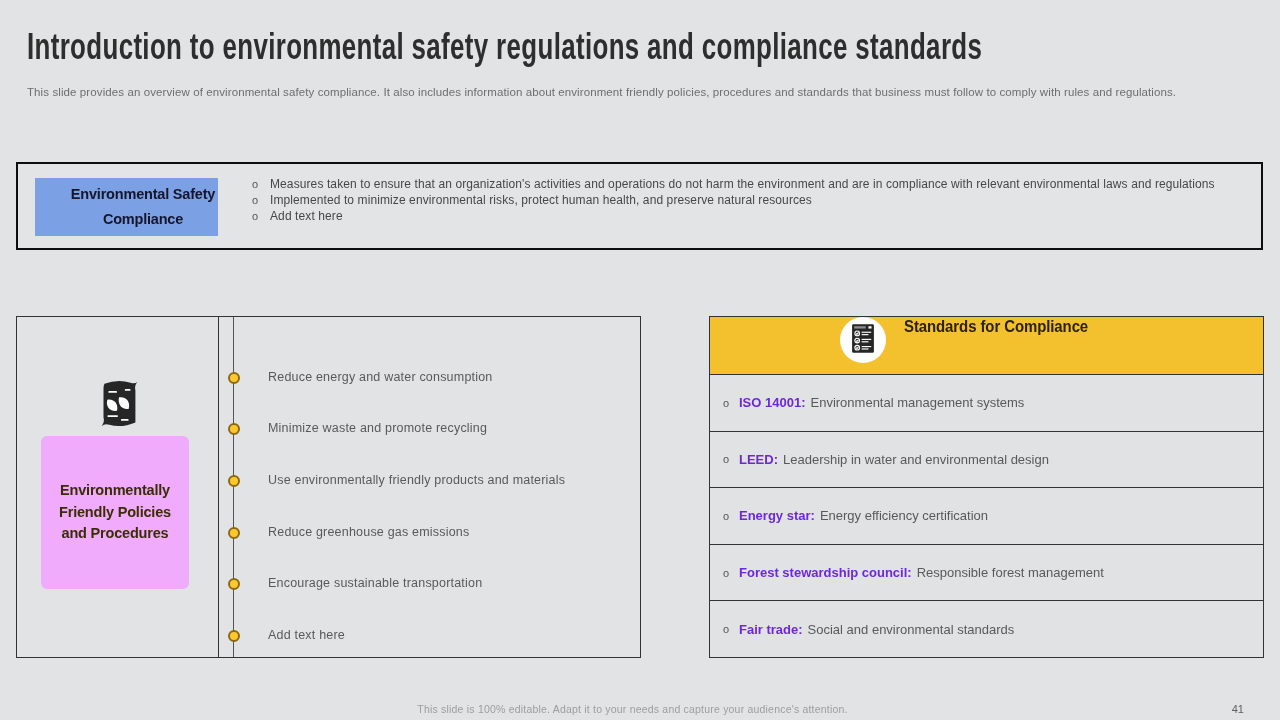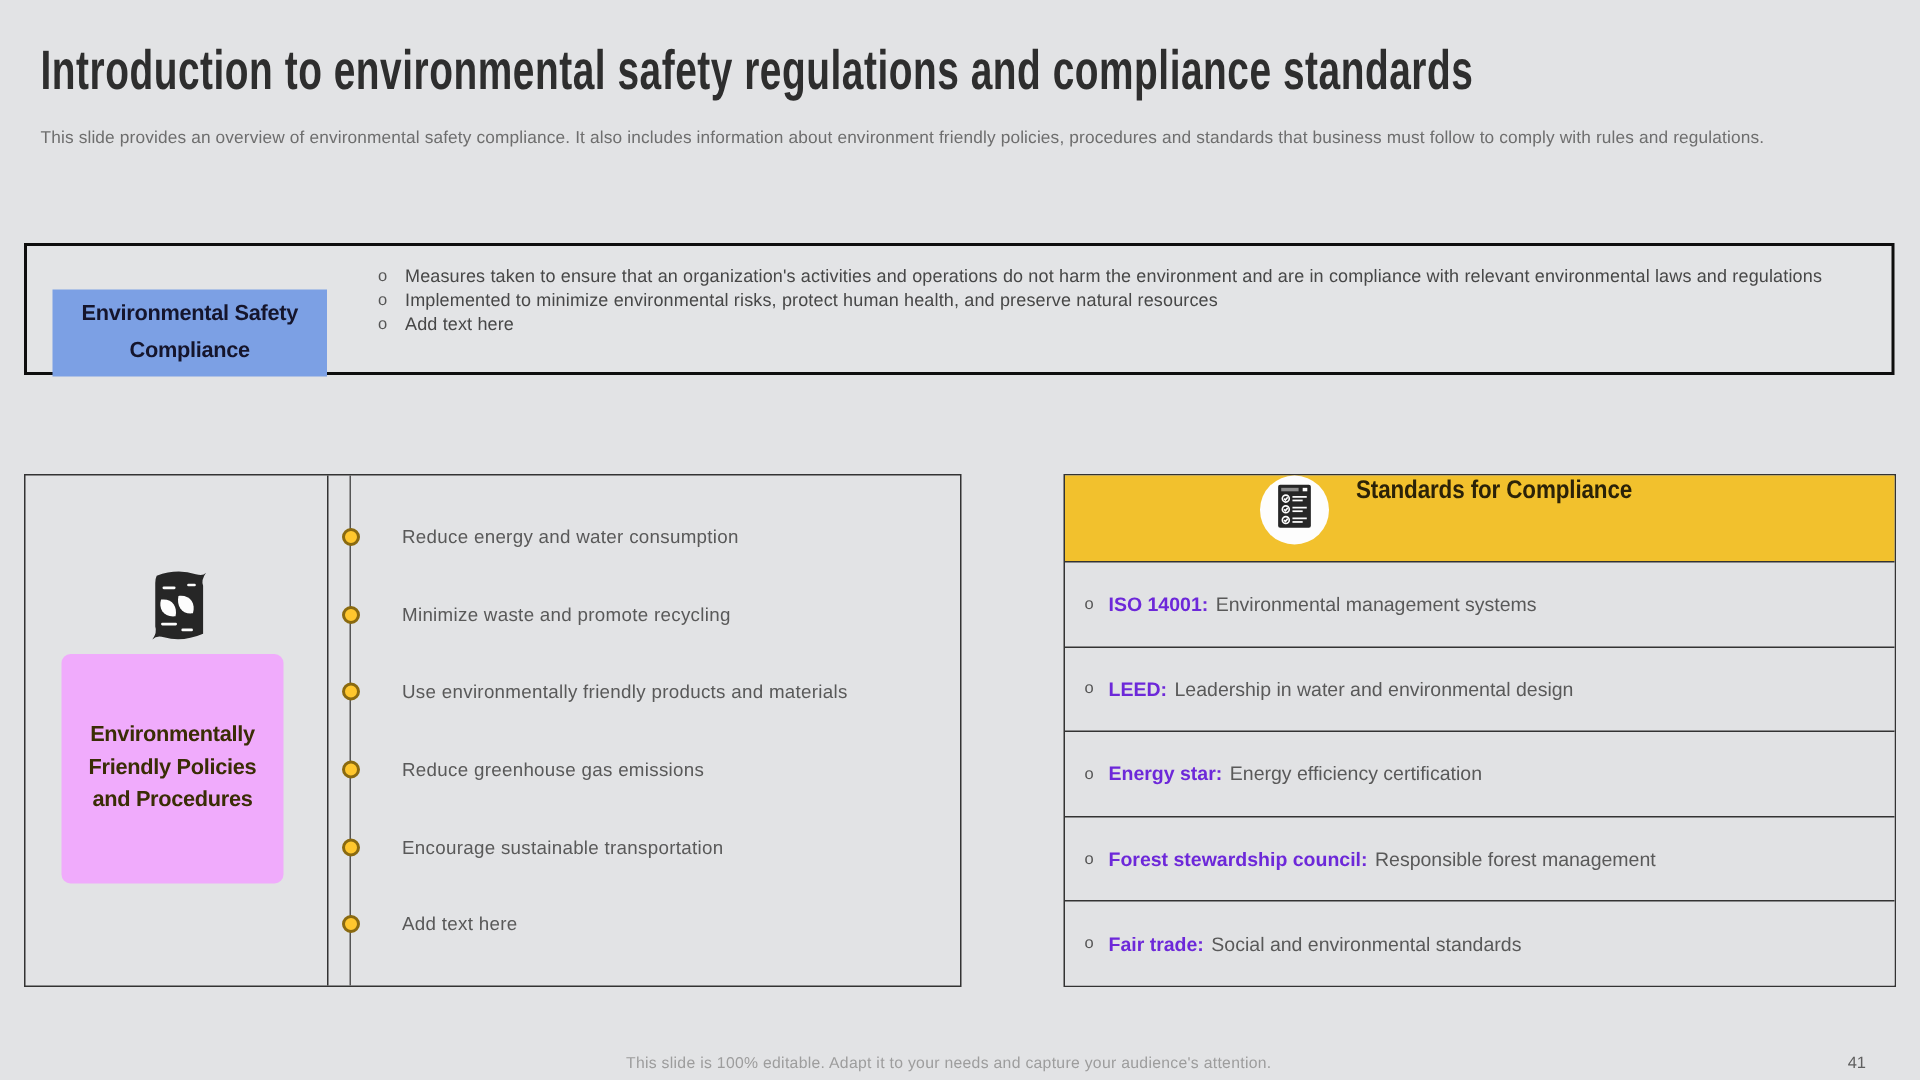--- a/index.html
+++ b/index.html
@@ -24,23 +24,23 @@
     position:absolute; left:27px; top:86px; width:1215px;
     font-size:11.5px; color:#6e6e6e; letter-spacing:.1px;
   }
 
   
   .overview-box {
     position:absolute; left:16px; top:162px; width:1247px; height:88px;
     border:2px solid #0e0e0e; background:#e3e4e6;
   }
   .overview-label {
-    position:absolute; left:17px; top:29px; width:183px; height:58px;
+    position:absolute; left:17px; top:14px; width:183px; height:58px;
     background:#7ca0e4;
-    display:flex; align-items:center; justify-content:center; text-align:center;
+    display:flex; align-items:center; justify-content:flex-end; text-align:center;
   }
   .overview-label-text {
     font-size:14.5px; font-weight:700; color:#15152c;
     line-height:1.75; letter-spacing:-.2px; width:150px;
   }
   .overview-bullets {
     position:absolute; left:234px; top:12px; width:965px;
     display:flex; flex-direction:column;
   }
   .obullet { display:flex; line-height:16px; }
@@ -69,21 +69,21 @@
     display:flex; align-items:center; justify-content:center; text-align:center;
   }
   .policy-label-text {
     font-size:14.5px; font-weight:700; color:#3a2d05;
     line-height:1.5; letter-spacing:-.2px; width:126px;
   }
   .policy-items {
     position:absolute; inset:0; padding:15px 0;
     display:flex; flex-direction:column;
   }
-  .policy-item { position:relative; flex:1; display:flex; align-items:center; }
+  .policy-item { position:relative; flex:1; display:flex; align-items:flex-end; }
   .policy-item .dot {
     position:absolute; left:210.5px; width:12px; height:12px; border-radius:50%;
     background:#ffc72e; border:2px solid #8a6a10;
   }
   .policy-item .ptxt {
     margin-left:251px; font-size:12.5px; color:#595959; letter-spacing:.2px;
   }
 
   
   .standards-panel {

